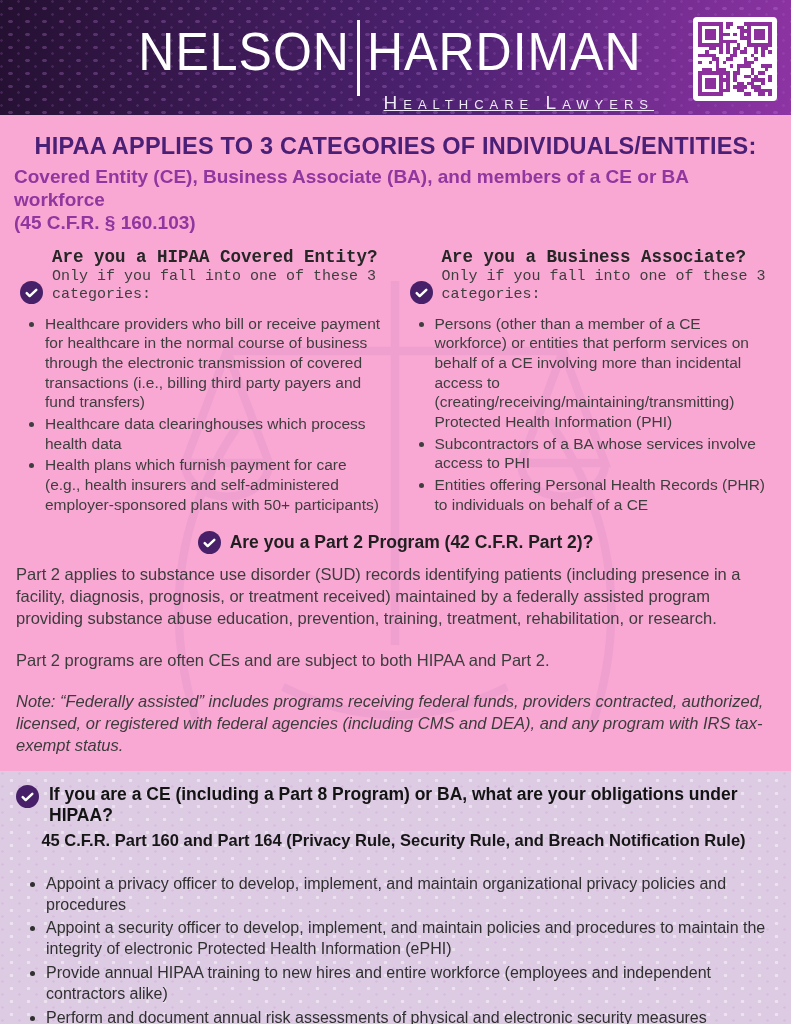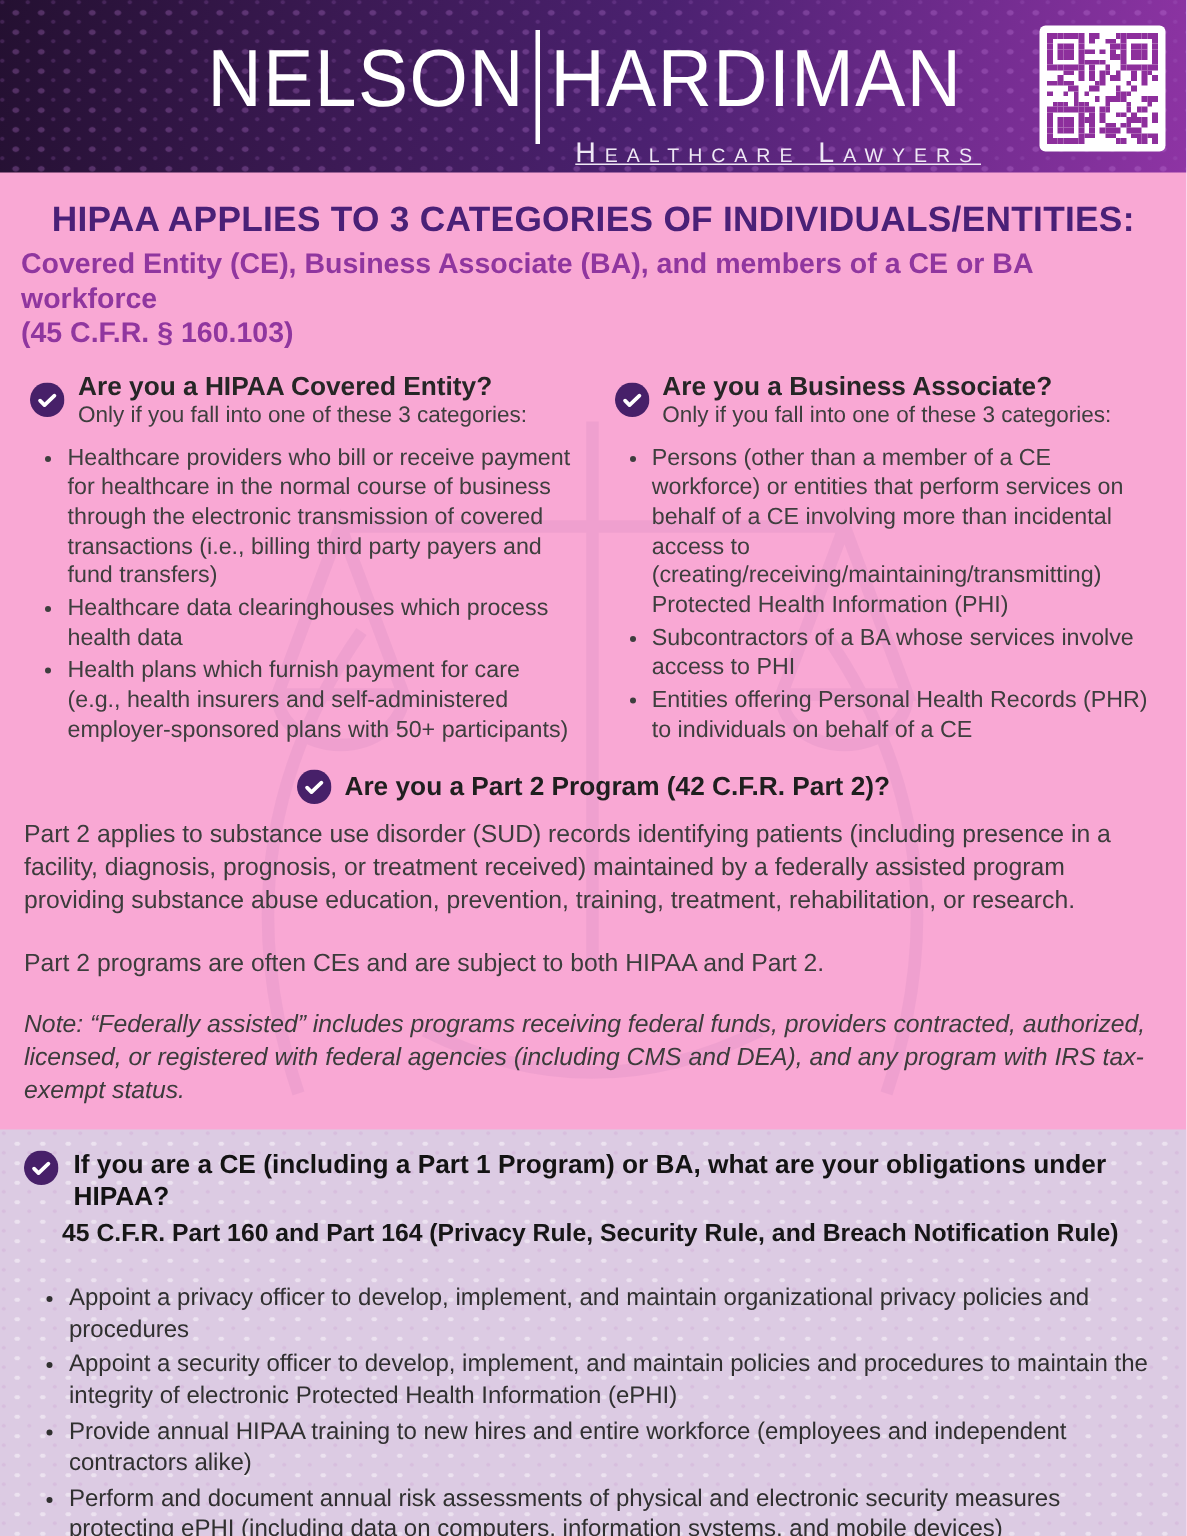--- a/index.html
+++ b/index.html
@@ -49,21 +49,21 @@
   .page-title {
     text-align:center; color:#4a2077; font-size:23.5px; font-weight:bold;
     letter-spacing:0.2px; margin:8px 0 5px;
   }
   .page-subtitle {
     text-align:left; color:#90369f; font-weight:bold; font-size:19px; line-height:1.22;
   }
 
   .cols { display:flex; gap:28px; margin-top:12px; padding:0 6px; }
   .col { flex:1; min-width:0; }
-  .check-head { display:flex; gap:9px; align-items:center; }
+  .check-head { display:flex; gap:9px; align-items:flex-end;font-family:Liberation Mono, monospace; }
   .check-badge { flex:0 0 auto; width:23px; height:23px; margin-top:1px; }
   .col-heading { font-size:17.5px; font-weight:bold; color:#262626; line-height:1.15; }
   .col-subheading { font-size:15px; color:#3e3e3e; line-height:1.2; margin-top:1px; }
 
   ul.bullets { margin:10px 0 0 0; padding-left:25px; list-style:disc; }
   ul.bullets li { font-size:15.5px; line-height:1.27; color:#3e3e3e; margin-bottom:2px; }
 
   .part2-head { display:flex; justify-content:center; align-items:center; gap:9px; margin:14px 0 10px; }
   .part2-heading { font-size:17.5px; font-weight:bold; color:#1f1f1f; }
   .paragraph { font-size:16.5px; line-height:1.32; color:#3c3c3c; margin:0 2px 20px; }
@@ -617,21 +617,21 @@
     <p class="paragraph">Part 2 programs are often CEs and are subject to both HIPAA and Part 2.</p>
     <p class="paragraph note">Note: “Federally assisted” includes programs receiving federal funds, providers contracted, authorized, licensed, or registered with federal agencies (including CMS and DEA), and any program with IRS tax-exempt status.</p>
   </main>
 
   <section class="obligations">
     <div class="oblig-head">
       <svg class="check-badge" viewBox="0 0 24 24">
         <circle cx="12" cy="12" r="12" fill="#472069"></circle>
         <path d="M7 12.6l3.1 3.1L17 9.2" stroke="#fff" stroke-width="2.6" fill="none" stroke-linecap="round" stroke-linejoin="round"></path>
       </svg>
-      <div class="oblig-heading">If you are a CE (including a Part 1 Program) or BA, what are your obligations under HIPAA?</div>
+      <div class="oblig-heading">If you are a CE (including a Part 8 Program) or BA, what are your obligations under HIPAA?</div>
     </div>
     <div class="oblig-sub">45 C.F.R. Part 160 and Part 164 (Privacy Rule, Security Rule, and Breach Notification Rule)</div>
     <ul class="oblig-bullets">
       <li>Appoint a privacy officer to develop, implement, and maintain organizational privacy policies and procedures</li>
       <li>Appoint a security officer to develop, implement, and maintain policies and procedures to maintain the integrity of electronic Protected Health Information (ePHI)</li>
       <li>Provide annual HIPAA training to new hires and entire workforce (employees and independent contractors alike)</li>
       <li>Perform and document annual risk assessments of physical and electronic security measures protecting ePHI (including data on computers, information systems, and mobile devices)</li>
       <li>Implement technical, physical, and administrative safeguards to prevent the misuse of PHI/ePHI and ensure its confidentiality, integrity, and availability</li>
 
     </ul>

